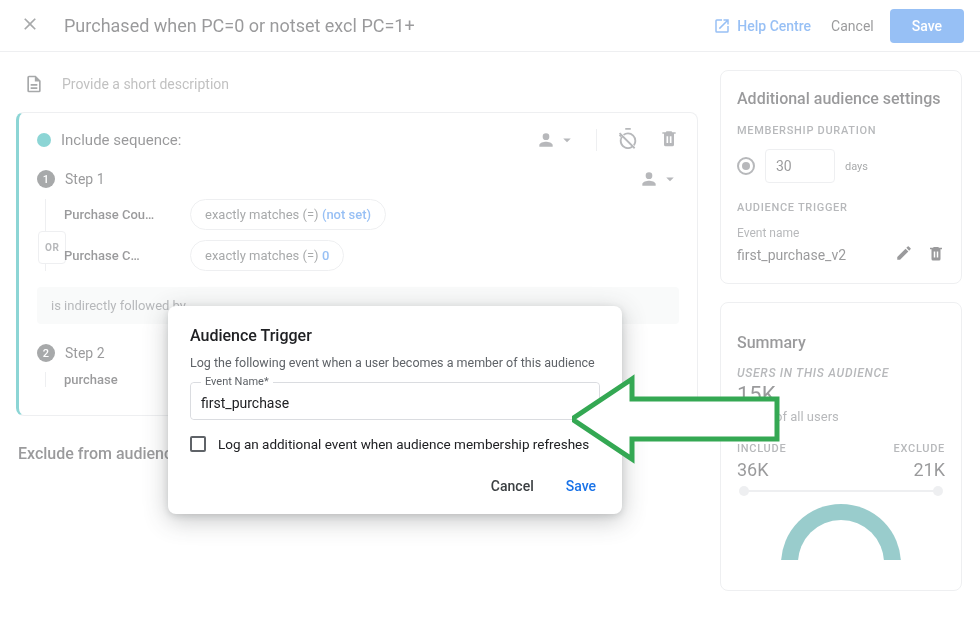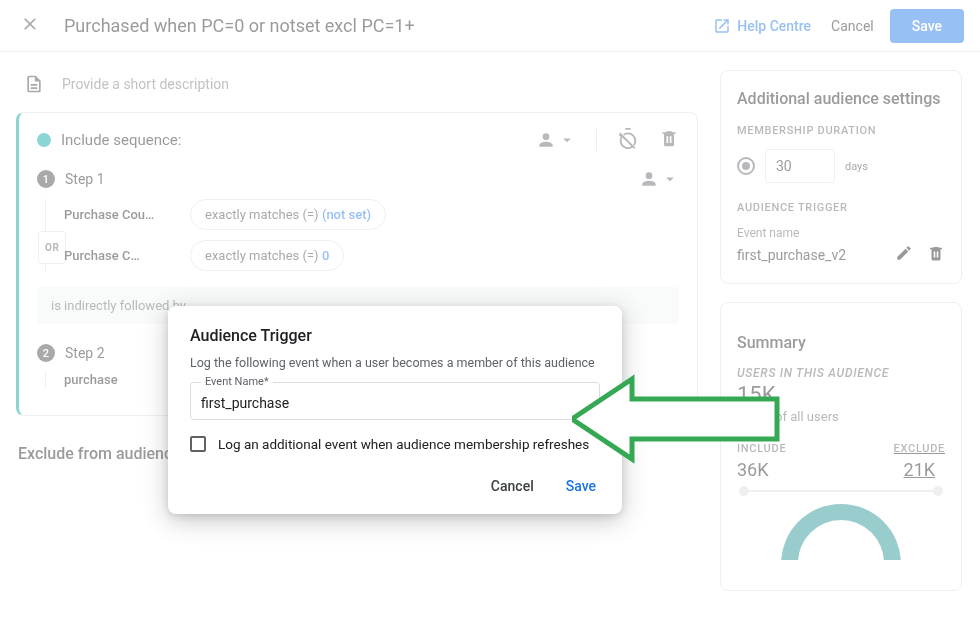--- a/index.html
+++ b/index.html
@@ -69,21 +69,21 @@
   .trigger-icons{display:flex;gap:14px;color:var(--g-grey-600);}
   .trigger-icons svg{cursor:pointer;}
   
   .summary-panel{border:1px solid var(--g-grey-300);border-radius:8px;padding:30px 16px;}
   .summary-panel h3{margin:0 0 14px 0;font-size:16px;font-weight:500;color:var(--g-grey-800);}
   .summary-sub{font-size:12px;font-weight:500;letter-spacing:.7px;color:var(--g-grey-600);margin-bottom:2px;font-style:italic;}
   .summary-big{font-size:22px;color:var(--g-grey-800);}
   .summary-note{font-size:13px;color:var(--g-grey-600);margin-top:2px;margin-bottom:18px;}
   .inc-exc-row{display:flex;justify-content:space-between;}
   .inc-exc-col{display:flex;flex-direction:column;}
-  .inc-exc-col.exc{align-items:center;text-decoration:underline;}
+  .inc-exc-col.exc{align-items:flex-end;}
   .inc-exc-label{font-size:11px;font-weight:500;letter-spacing:.7px;color:var(--g-grey-600);margin-bottom:4px;}
   .inc-exc-val{font-size:18px;color:var(--g-grey-800);}
   .venn-track{position:relative;height:10px;margin-top:6px;}
   .venn-track::before{content:"";position:absolute;left:6px;right:6px;top:4px;height:2px;background:var(--g-grey-300);}
   .venn-dot{position:absolute;top:0;width:10px;height:10px;border-radius:50%;background:var(--g-grey-300);}
   .venn-dot.l{left:2px;}
   .venn-dot.r{right:2px;}
   .venn{position:relative;height:60px;overflow:hidden;margin-top:4px;}
   .venn .circ{position:absolute;width:120px;height:120px;border-radius:50%;left:50%;top:4px;transform:translateX(-50%);background:var(--g-teal);}
   .venn .circ.inner{width:86px;height:86px;background:#fff;top:20px;}

